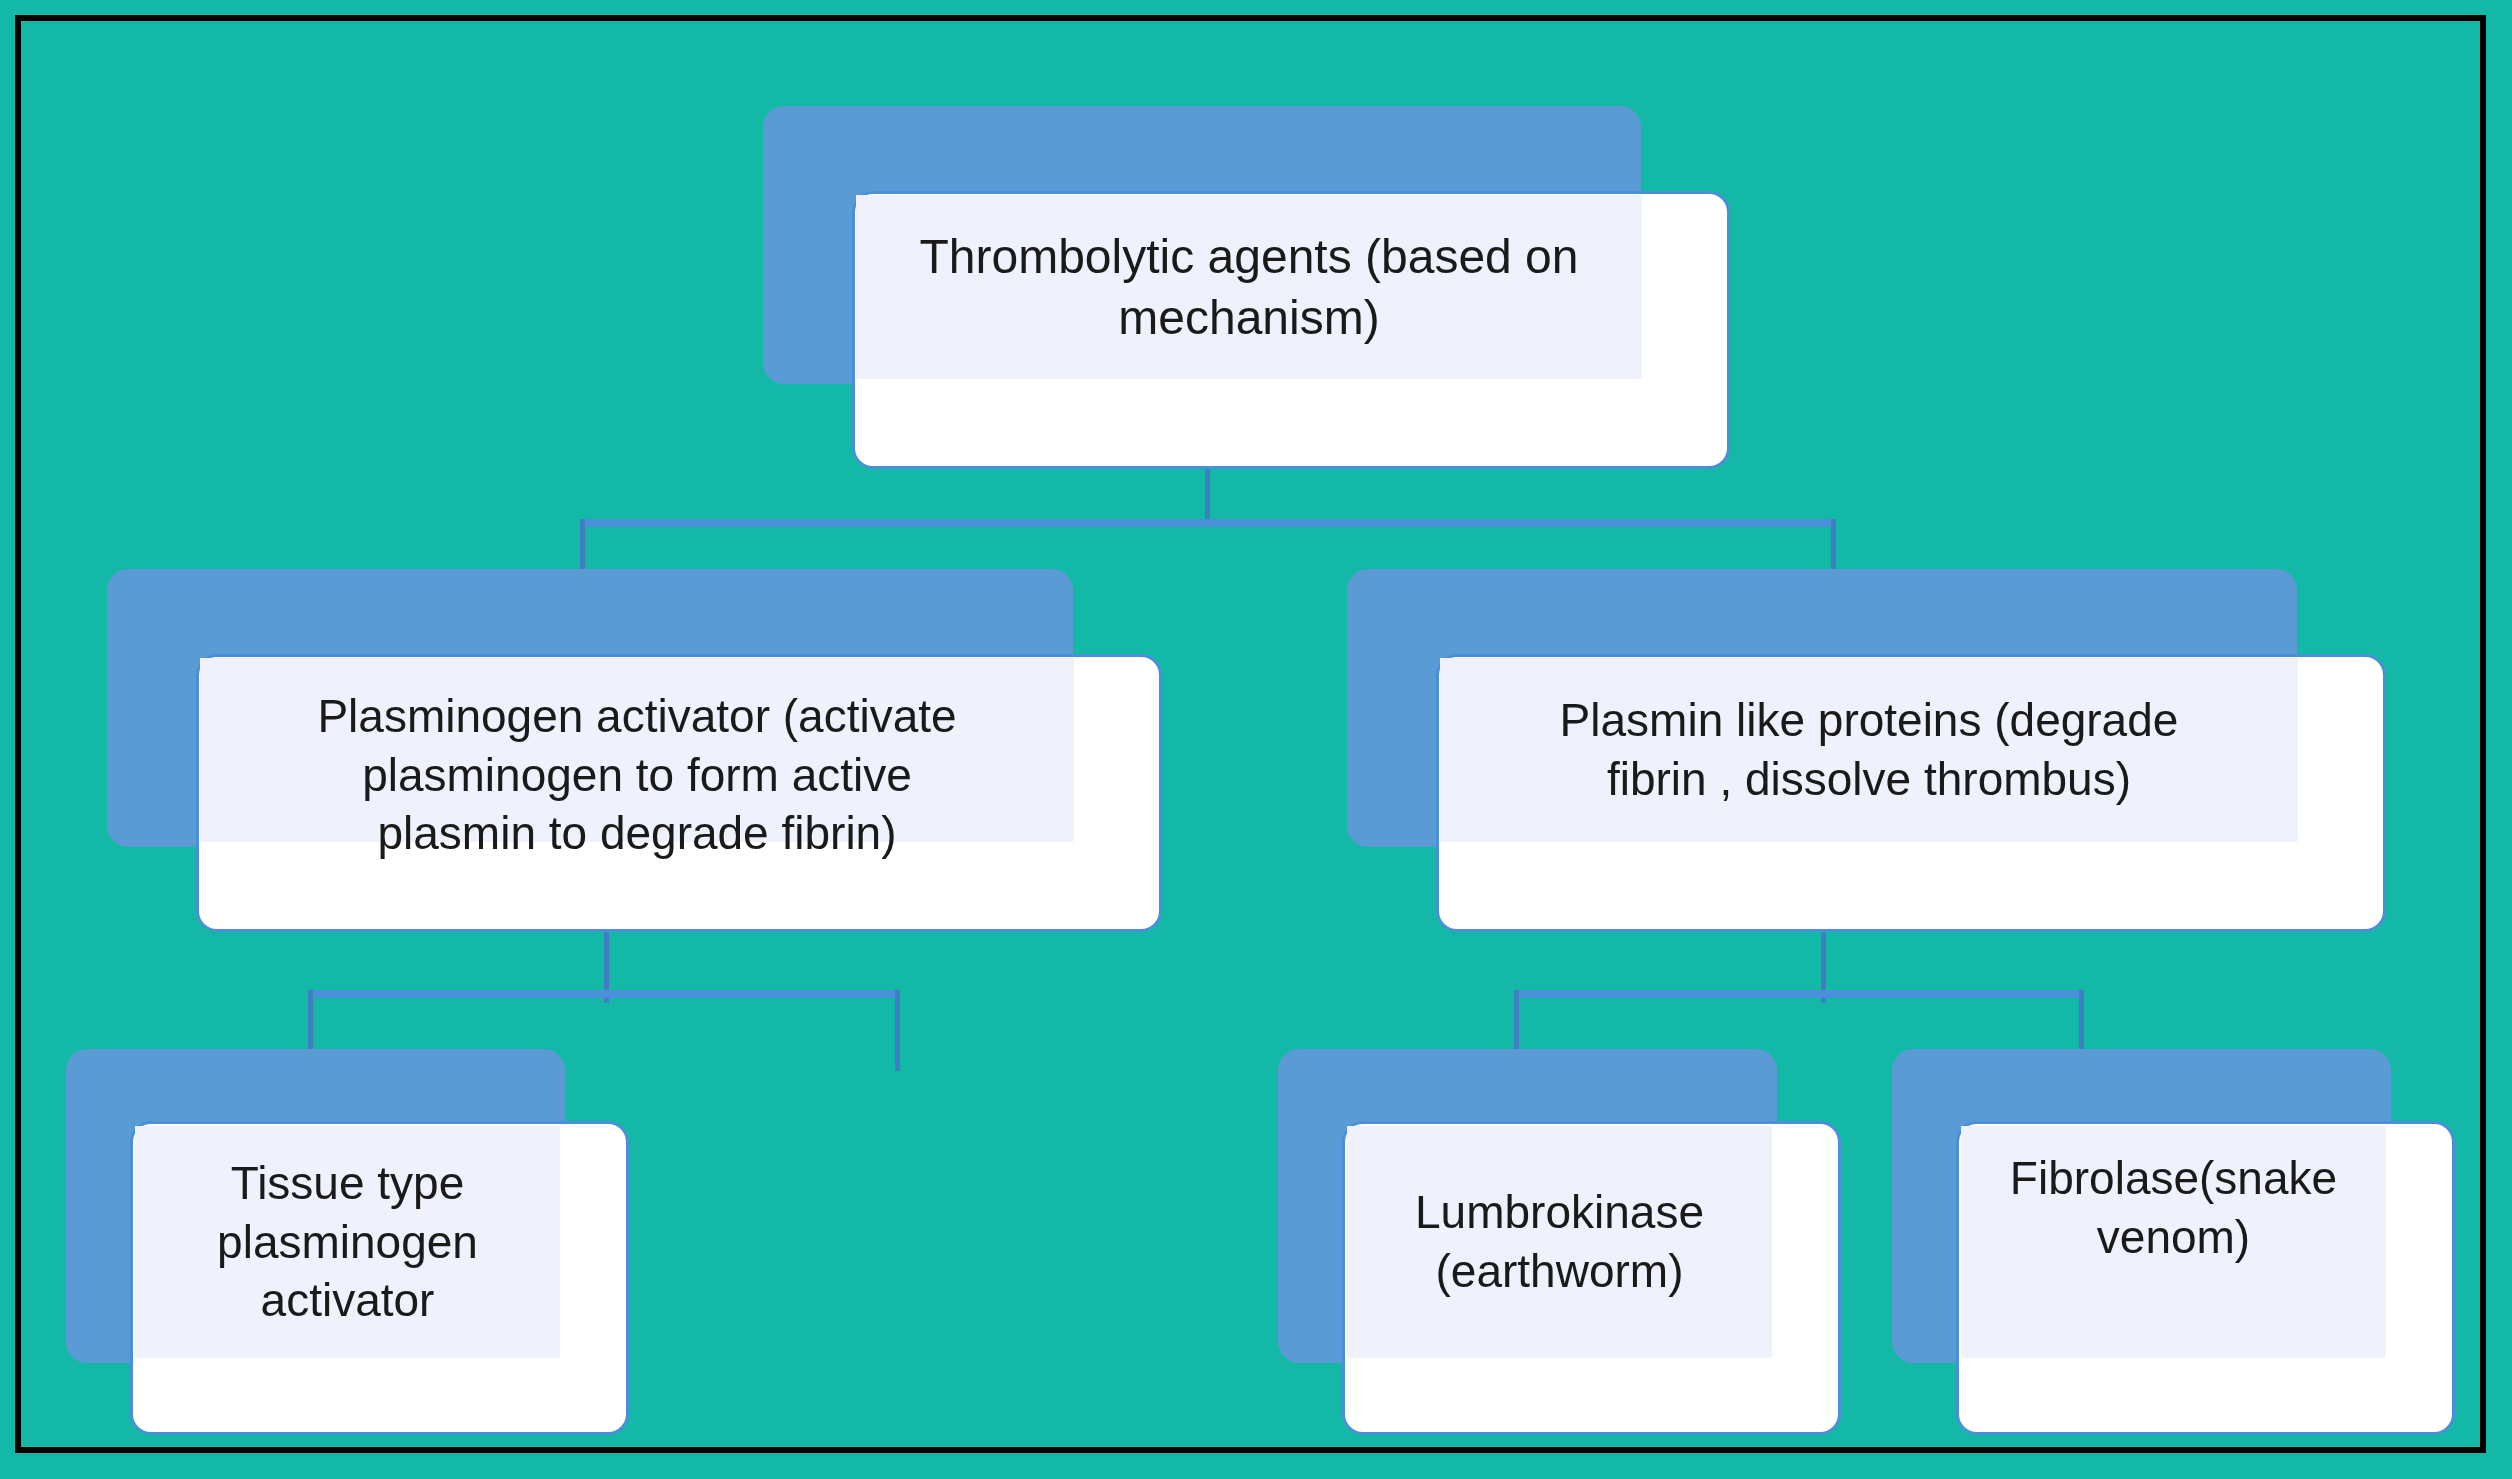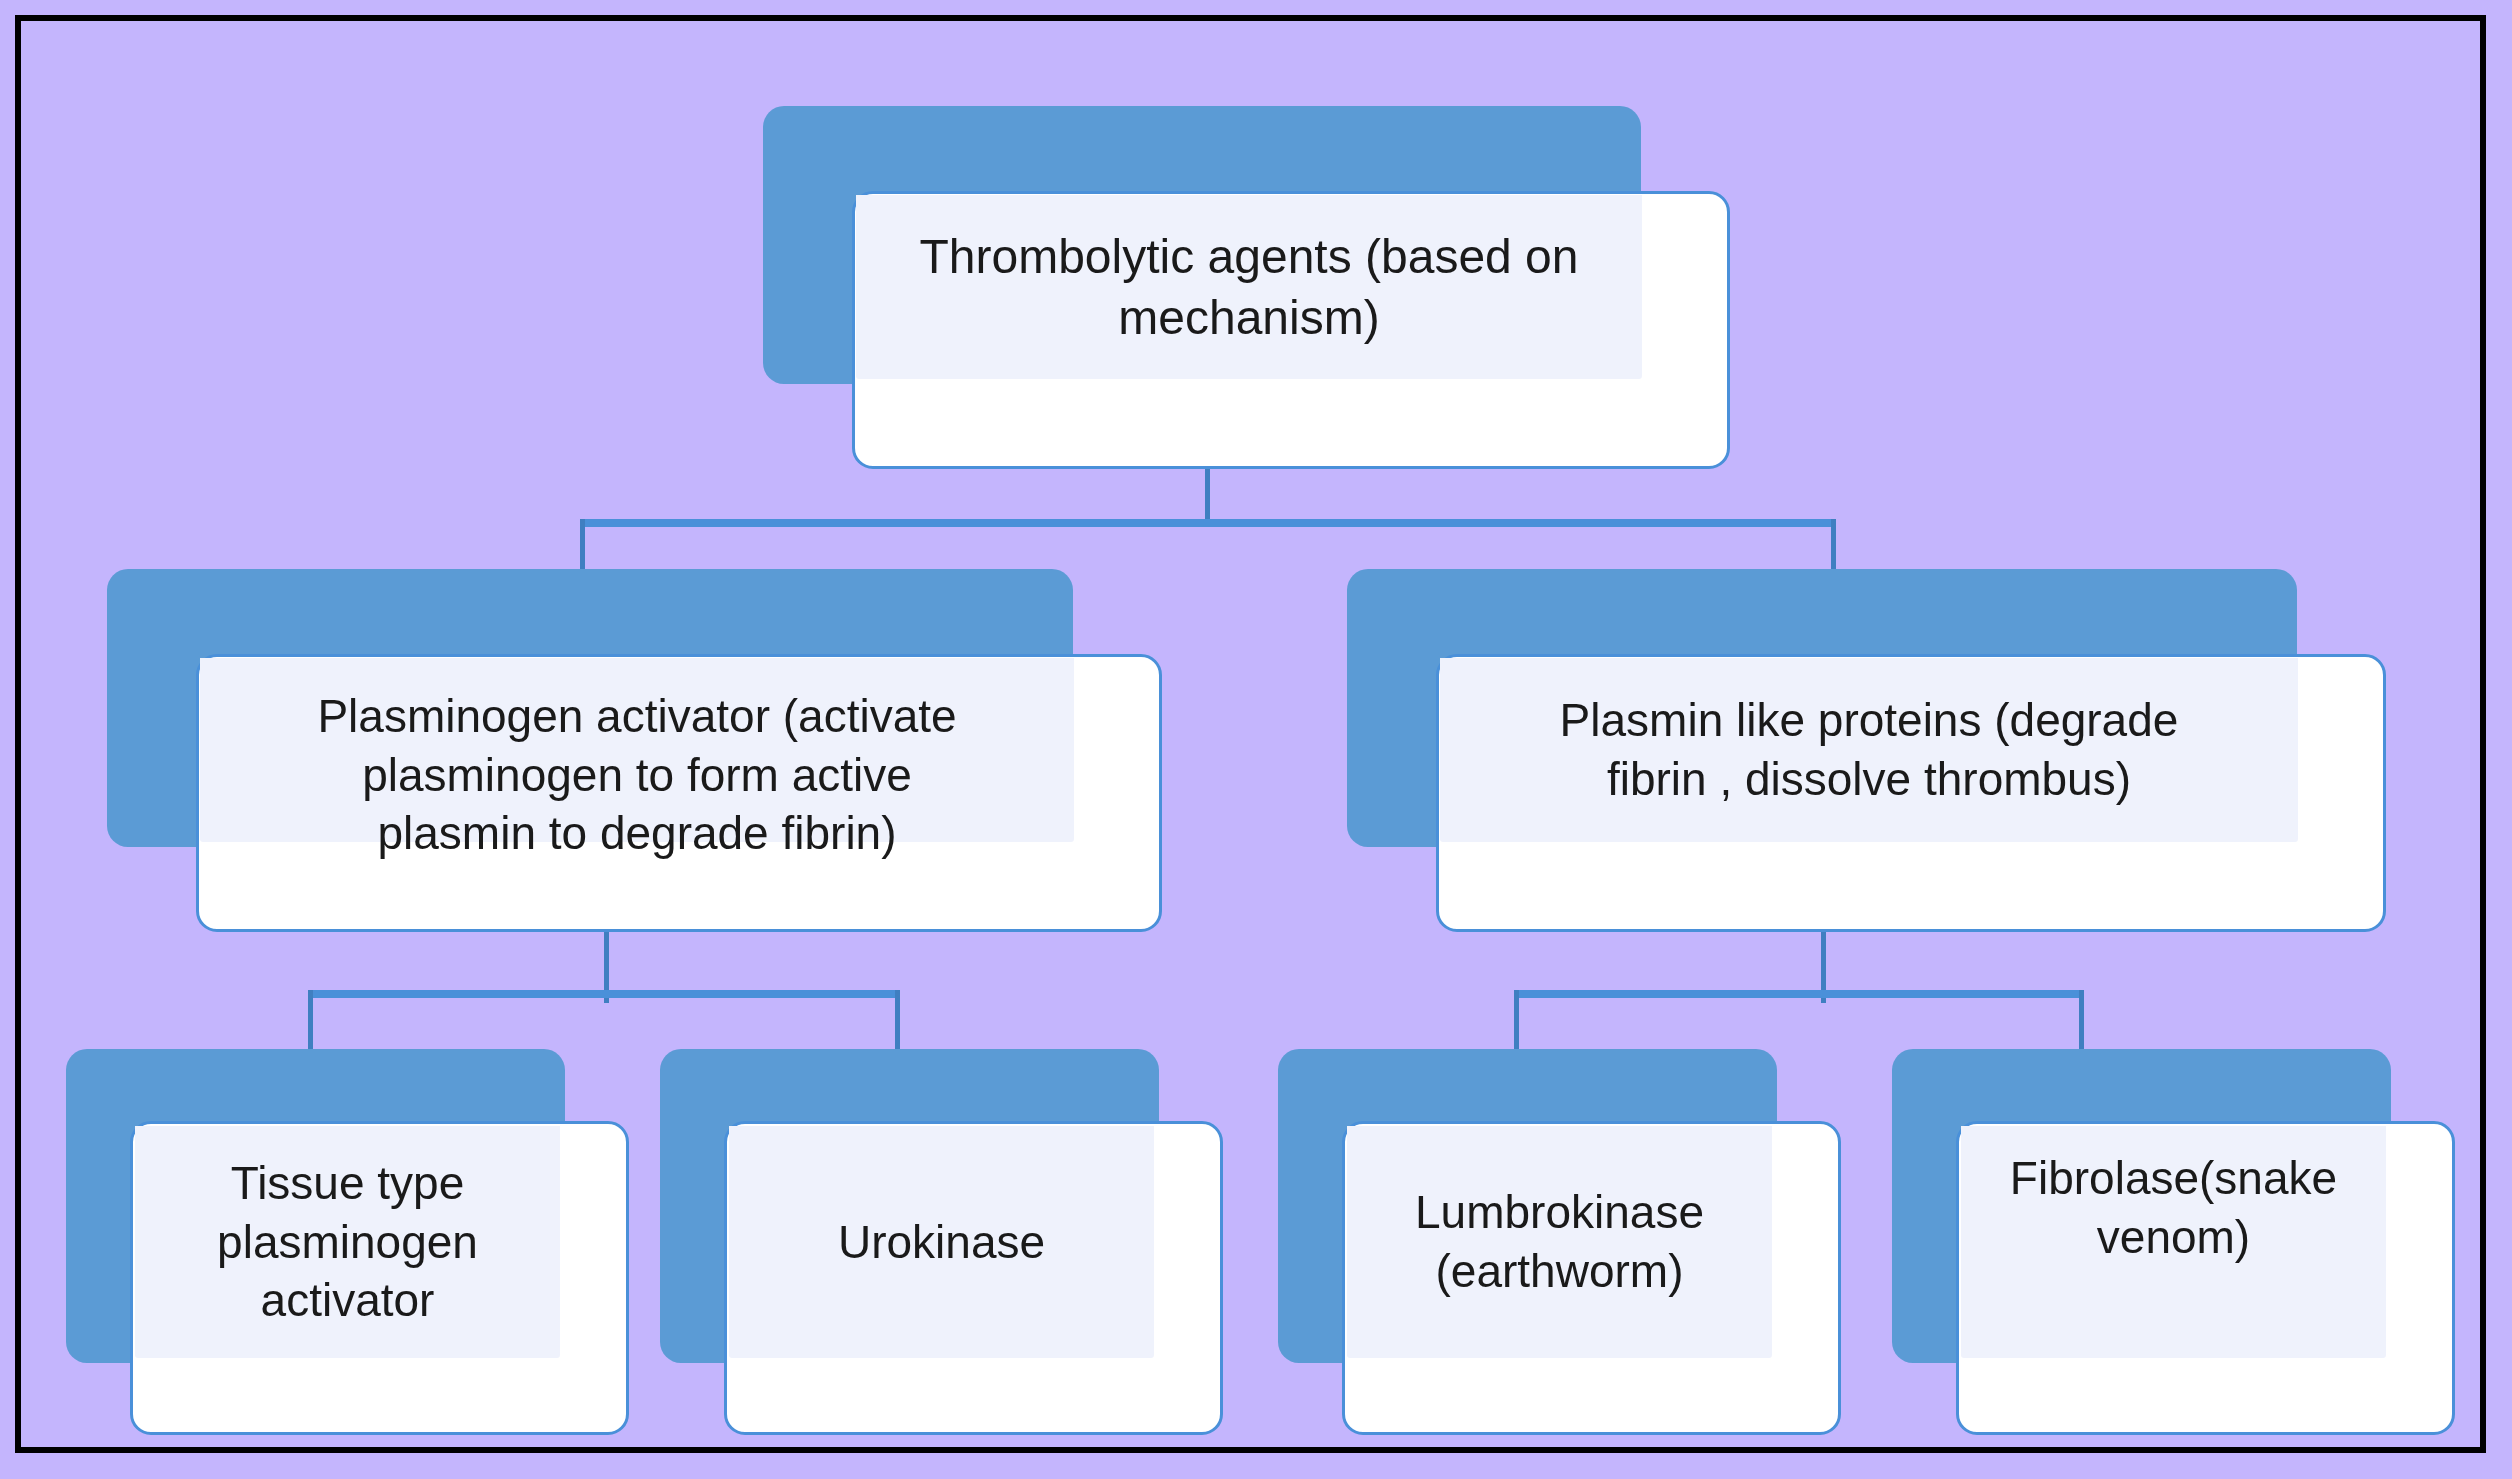--- a/index.html
+++ b/index.html
@@ -11,21 +11,21 @@
     width: 2512px;
     height: 1479px;
     font-family: "Liberation Sans", sans-serif;
     overflow: hidden;
   }
 
   #canvas {
     position: relative;
     width: 2512px;
     height: 1479px;
-    background: #c4b5fd;
+    background: #14b8a6;
   }
 
   
   .frame {
     position: absolute;
     left: 14.5px;
     top: 14.5px;
     width: 2471px;
     height: 1438px;
     border: 6.4px solid #000000;
@@ -134,26 +134,20 @@
 
   <div class="node" style="left:66px; top:1049px; width:564px; height:386px;padding-left:36px;">
     <div class="shadow" style="width:499px; height:314px;"></div>
     <div class="card" style="left:64px; top:72px; width:499px; height:314px;"></div>
     <div class="fill" style="left:69px; top:77px; width:425px; height:232px;"></div>
     <div class="label" style="left:69px; top:77px; width:425px; height:232px; font-size:46px;">Tissue type
 plasminogen
 activator</div>
   </div>
 
-  <div class="node" style="left:660px; top:1049px; width:564px; height:386px;">
-    <div class="shadow" style="width:499px; height:314px;"></div>
-    <div class="card" style="left:64px; top:72px; width:499px; height:314px;"></div>
-    <div class="fill" style="left:69px; top:77px; width:425px; height:232px;"></div>
-    <div class="label" style="left:69px; top:77px; width:425px; height:232px; font-size:46px;">Urokinase</div>
-  </div>
 
   <div class="node" style="left:1278px; top:1049px; width:564px; height:386px;">
     <div class="shadow" style="width:499px; height:314px;"></div>
     <div class="card" style="left:64px; top:72px; width:499px; height:314px;"></div>
     <div class="fill" style="left:69px; top:77px; width:425px; height:232px;"></div>
     <div class="label" style="left:69px; top:77px; width:425px; height:232px; font-size:46px;">Lumbrokinase
 (earthworm)</div>
   </div>
 
   <div class="node" style="left:1892px; top:1049px; width:564px; height:386px;">

